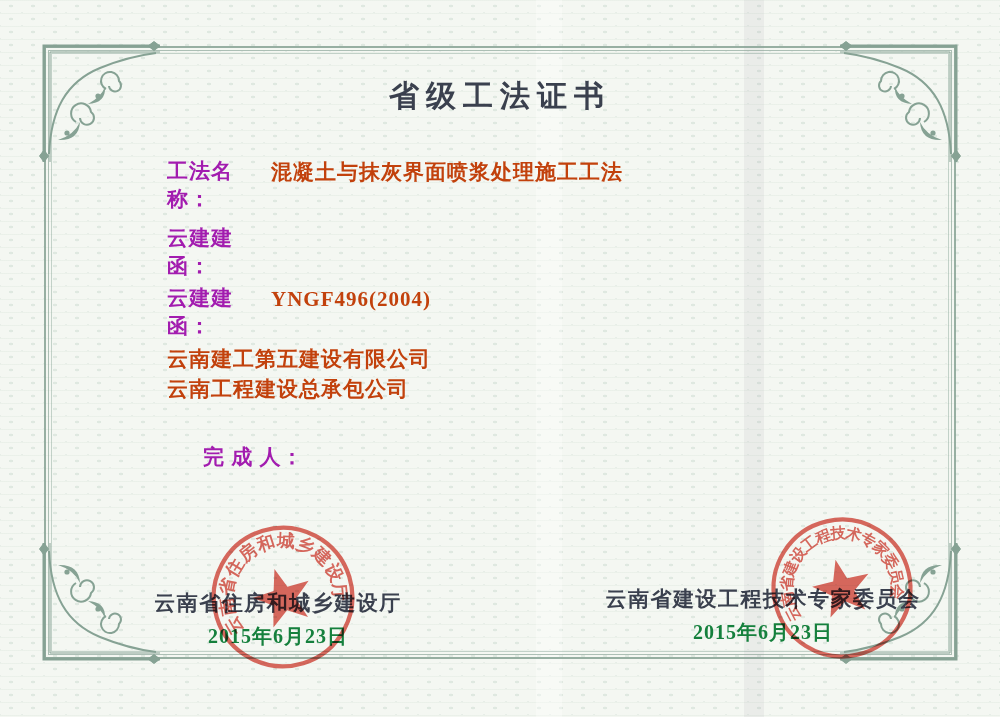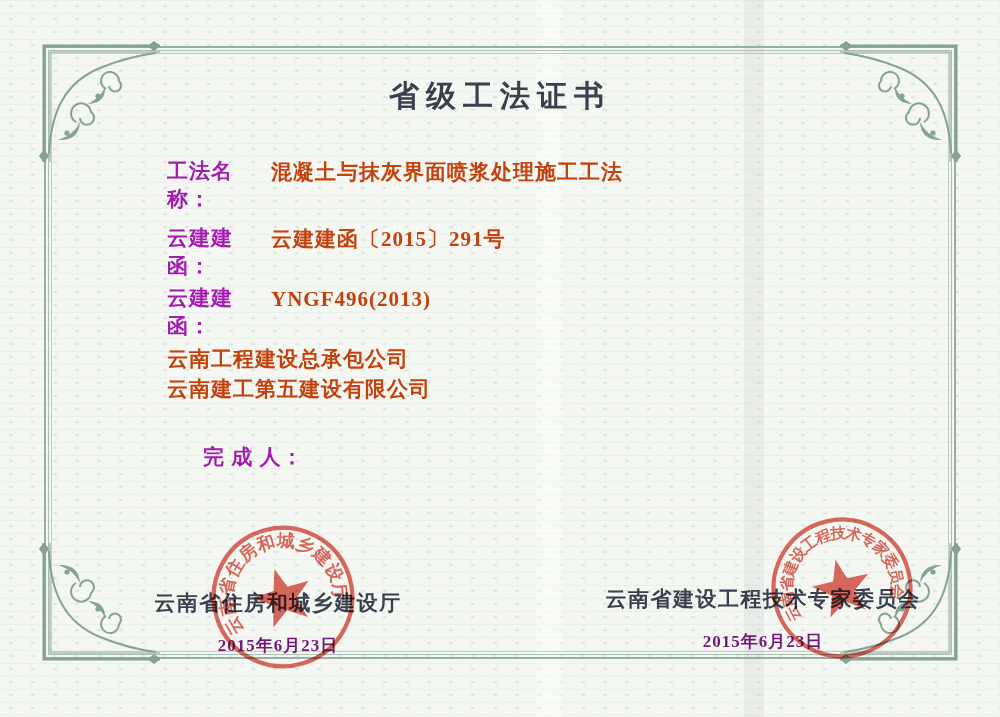--- a/index.html
+++ b/index.html
@@ -55,21 +55,21 @@
   .row .label { width: 104px; flex: 0 0 104px; font-weight: 700; font-size: 21px; color: #a21caf; letter-spacing: 1px; }
   .row .value { font-weight: 600; font-size: 21px; color: #c2410c; letter-spacing: 1px; line-height: 30px; }
   .row-1 { top: 157px; }
   .row-2 { top: 224px; }
   .row-3 { top: 284px; }
   .row-4 { top: 344px; }
   .row-5 { top: 443px; margin-left: 36px; }
 
   .signature { position: absolute; text-align: center; }
   .signature .org  { font-size: 21px; font-weight: 700; letter-spacing: 1.5px; color: #3a404e; }
-  .signature .date { font-size: 17px; font-weight: 600; letter-spacing: 1px; margin-top: 17px; color: #701a75; }
+  .signature .date { font-size: 20px; font-weight: 600; letter-spacing: 1px; margin-top: 6px; color: #15803d; }
   .signature-left  { left: 118px; top: 589px; width: 320px; }
   .signature-right { left: 598px; top: 585px; width: 330px; }
 
   
   .seal {
     position: absolute; mix-blend-mode: multiply; opacity: .82; pointer-events: none;
   }
   .seal svg { display: block; width: 100%; height: 100%; overflow: visible; }
   .seal-left  { left: 206px; top: 520px; width: 154px; height: 154px; transform: rotate(-17deg); }
   .seal-right { left: 766px; top: 512px; width: 152px; height: 152px; transform: rotate(-13deg); }
@@ -156,30 +156,29 @@
 </div>
 
 <div class="title">省级工法证书</div>
 
 <div class="row row-1">
   <span class="label">工法名称：</span>
   <span class="value">混凝土与抹灰界面喷浆处理施工工法</span>
 </div>
 <div class="row row-2">
   <span class="label">云建建函：</span>
-  <span class="value">云建建函〔2015〕291号</span>
 </div>
 <div class="row row-3">
   <span class="label">云建建函：</span>
-  <span class="value">YNGF496(2013)</span>
+  <span class="value">YNGF496(2004)</span>
 </div>
 <div class="row row-4">
   <span class="value">
+    <div>云南建工第五建设有限公司</div>
     <div>云南工程建设总承包公司</div>
-    <div>云南建工第五建设有限公司</div>
   </span>
 </div>
 <div class="row row-5">
   <span class="label">完 成 人：</span>
 </div>
 
 <div class="signature signature-left">
   <div class="org">云南省住房和城乡建设厅</div>
   <div class="date">2015年6月23日</div>
 </div>

